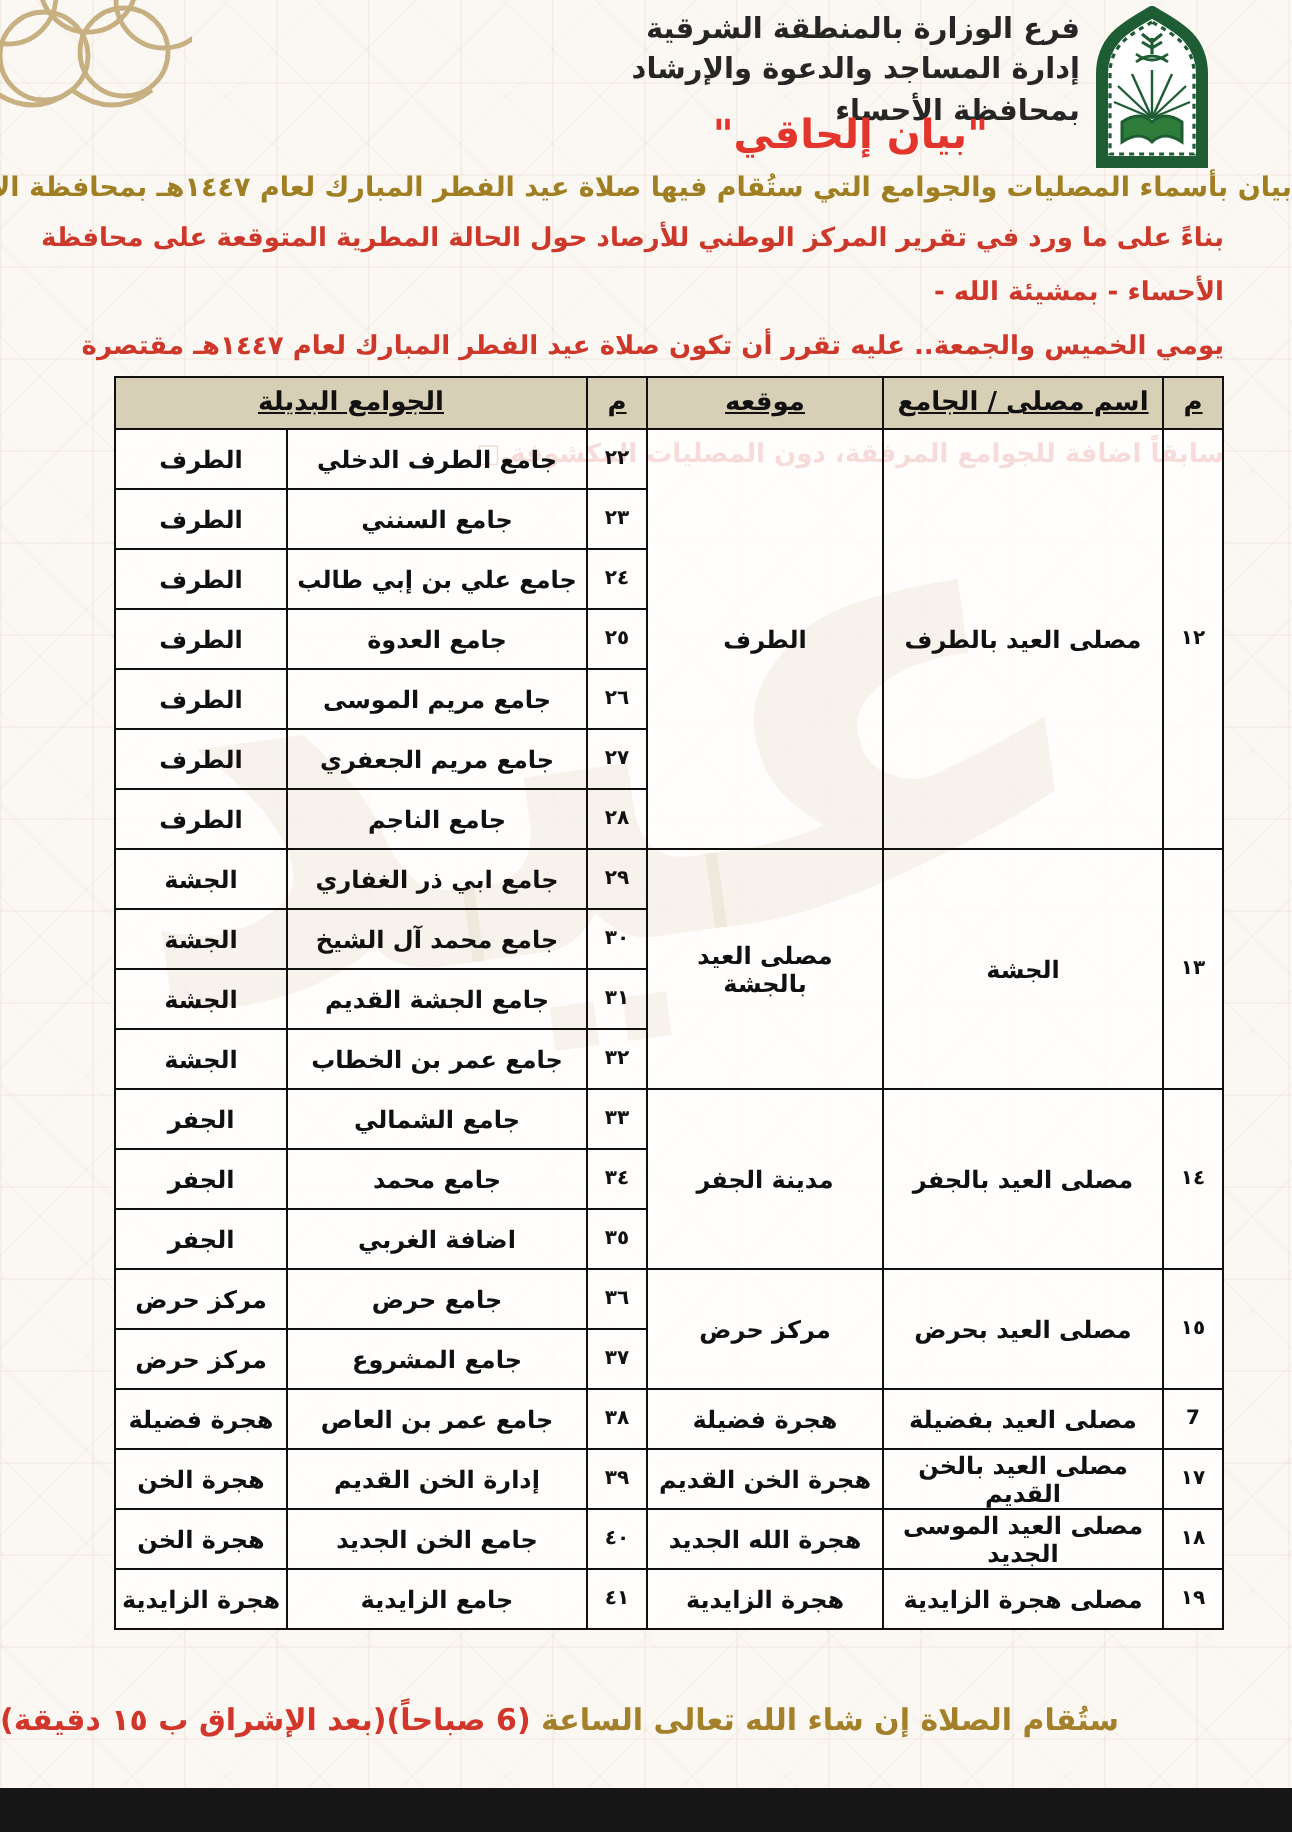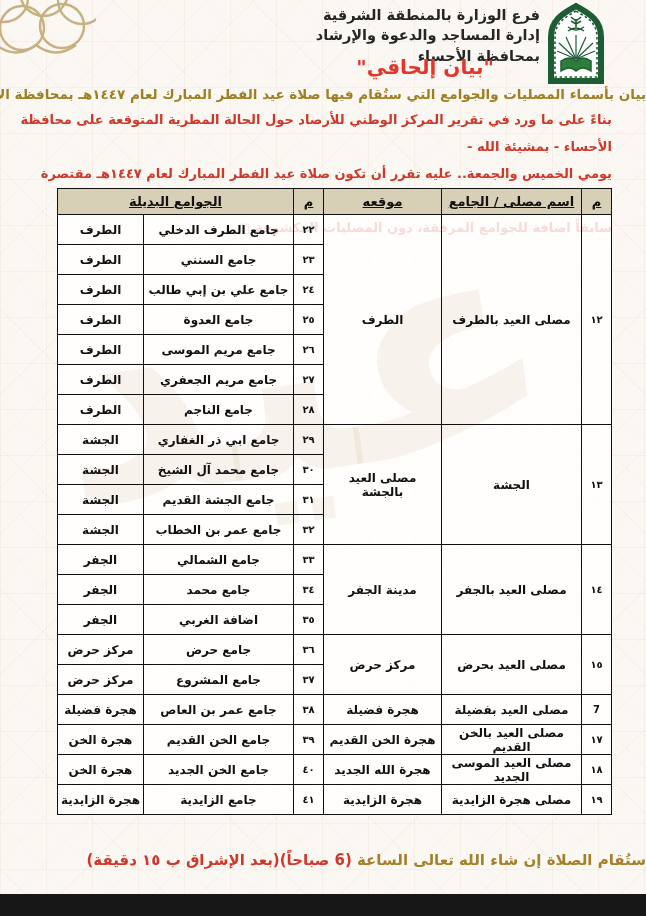--- a/index.html
+++ b/index.html
@@ -52,21 +52,21 @@
   table.mosques th,table.mosques td{
     border:1.6px solid #101010;
     text-align:center;vertical-align:middle;
     padding:0 2px;overflow:hidden;
   }
   table.mosques th{height:25px;background:#d7d0b6;font-size:13px;text-decoration:underline;}
   table.mosques td{height:29px;background:transparent;}
   td.c-num,td.c-anum{background:#d7d0b6;font-size:10px;}
   .doc-footer{
     position:absolute;top:851px;left:0;right:0;
-    text-align:right;font-size:15px;font-weight:bold;color:#a5802a;white-space:nowrap;
+    text-align:left;font-size:15px;font-weight:bold;color:#a5802a;white-space:nowrap;
   }
   .doc-footer .red{color:#d2362b;}
   .bottom-bar{position:absolute;left:0;right:0;bottom:0;height:22px;background:#171717;}
 </style>
 </head>
 <body>
 
 <div class="page">
 
   <svg class="corner-ornament" width="110" height="80" viewBox="0 0 110 80">
@@ -235,21 +235,21 @@
             <td class="c-place">هجرة فضيلة</td>
             <td class="c-anum">٣٨</td>
             <td class="c-aname">جامع عمر بن العاص</td>
             <td class="c-aplace">هجرة فضيلة</td>
           </tr>
           <tr>
             <td class="c-num">١٧</td>
             <td class="c-name">مصلى العيد بالخن القديم</td>
             <td class="c-place">هجرة الخن القديم</td>
             <td class="c-anum">٣٩</td>
-            <td class="c-aname">جامع الخن القديم</td>
+            <td class="c-aname">إدارة الخن القديم</td>
             <td class="c-aplace">هجرة الخن</td>
           </tr>
           <tr>
             <td class="c-num">١٨</td>
             <td class="c-name">مصلى العيد الموسى الجديد</td>
             <td class="c-place">هجرة الله الجديد</td>
             <td class="c-anum">٤٠</td>
             <td class="c-aname">جامع الخن الجديد</td>
             <td class="c-aplace">هجرة الخن</td>
           </tr>

